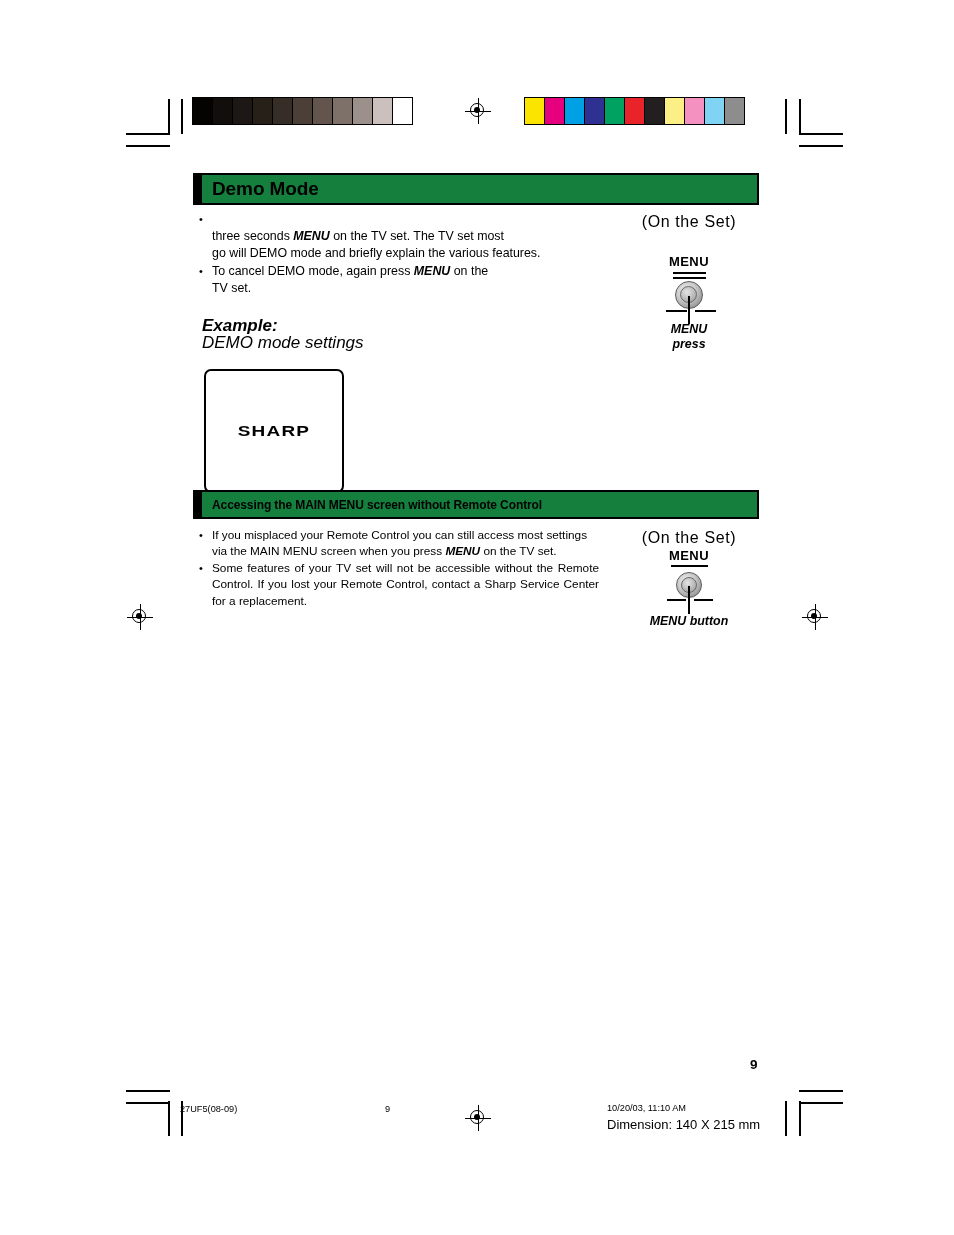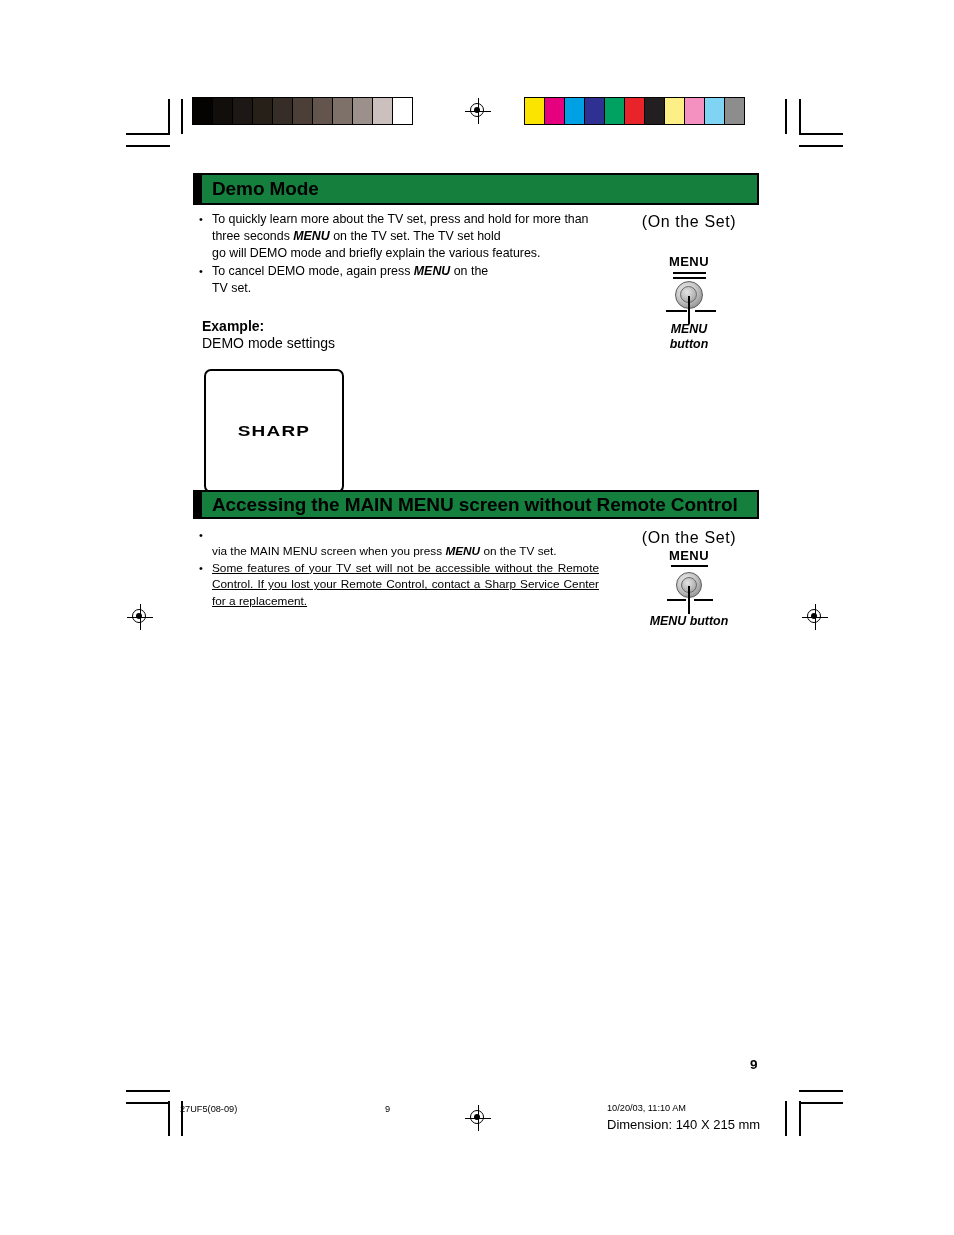--- a/index.html
+++ b/index.html
@@ -94,27 +94,28 @@
     align-items: flex-start;
   }
   .bullet-mark {
     width: 13px;
     flex: none;
     font-size: 11px;
     line-height: 17.2px;
   }
   .bullet-body { flex: 1 1 auto; }
   .bi { font-weight: bold; font-style: italic; }
-  .just { text-align: justify; text-decoration: underline; }
+  .just { text-align: justify; }
 
   
   .example-label {
     position: absolute;
-    font-size: 14px;
+    font-size: 17px;
     line-height: 16.5px;
+    font-style: italic;
   }
   .example-label .strong { font-weight: bold; }
 
   .tv-screen {
     position: absolute;
     border: 2.2px solid #000;
     border-radius: 7px;
     box-sizing: border-box;
     background: #fff;
     display: flex;
@@ -273,22 +274,22 @@
   </div>
 
 <div class="section-head" style="left:193px; top:173px; width:566px; height:32px;">
   <span class="head-text" style="font-size:19px;">Demo Mode</span>
 </div>
 
 <div class="bullet-list" style="left:199px; top:211px; width:400px;">
   <div class="bullet-row">
     <span class="bullet-mark">•</span>
     <span class="bullet-body">
-      <span>To quickly learn more about the TV set, press and hold for more than</span><br>
-      <span>three seconds </span><span class="bi">MENU</span><span>  on the TV set. The TV set hold</span><br>
+      <br>
+      <span>three seconds </span><span class="bi">MENU</span><span>  on the TV set. The TV set most</span><br>
       <span>go will DEMO mode and briefly explain the various features.</span>
     </span>
   </div>
   <div class="bullet-row">
     <span class="bullet-mark">•</span>
     <span class="bullet-body">
       <span>To cancel DEMO mode, again press </span><span class="bi">MENU</span><span>  on the</span><br>
       <span>TV set.</span>
     </span>
   </div>
@@ -311,33 +312,33 @@
     <span class="rule" style="left:40px; top:7.5px; width:33px;"></span>
     <span class="knob" style="left:42px; top:12px; width:28px; height:28px;">
       <span class="knob-inner" style="left:4px; top:4px; width:17px; height:17px;"></span>
     </span>
     <span class="rule" style="left:33px; top:41px; width:21px;"></span>
     <span class="rule" style="left:62px; top:41px; width:21px;"></span>
     <span class="leader" style="left:55px; top:27px; height:28px;"></span>
   </div>
   <div class="onset-btn-text" style="margin-top:1px;">
     <div>MENU</div>
-    <div>button</div>
+    <div>press</div>
   </div>
 </div>
 
 <div class="section-head" style="left:193px; top:490px; width:566px; height:29px;">
-  <span class="head-text" style="font-size:19px;">Accessing the MAIN MENU screen without Remote Control</span>
+  <span class="head-text" style="font-size:12px;">Accessing the MAIN MENU screen without Remote Control</span>
 </div>
 
 <div class="bullet-list" style="left:199px; top:527px; width:400px; font-size:11.8px; line-height:16.4px;">
   <div class="bullet-row">
     <span class="bullet-mark" style="line-height:16.4px;">•</span>
     <span class="bullet-body">
-      <br>
+      <span>If you misplaced your Remote Control you can still access most settings</span><br>
       <span>via the MAIN MENU screen when you press </span><span class="bi">MENU</span><span> on the TV set.</span>
     </span>
   </div>
   <div class="bullet-row">
     <span class="bullet-mark" style="line-height:16.4px;">•</span>
     <span class="bullet-body just">Some features of your TV set will not be accessible without the Remote Control. If you lost your Remote Control, contact a Sharp Service Center for a replacement.</span>
   </div>
 </div>
 
 <div class="onset" style="left:633px; top:529px; width:112px;">

